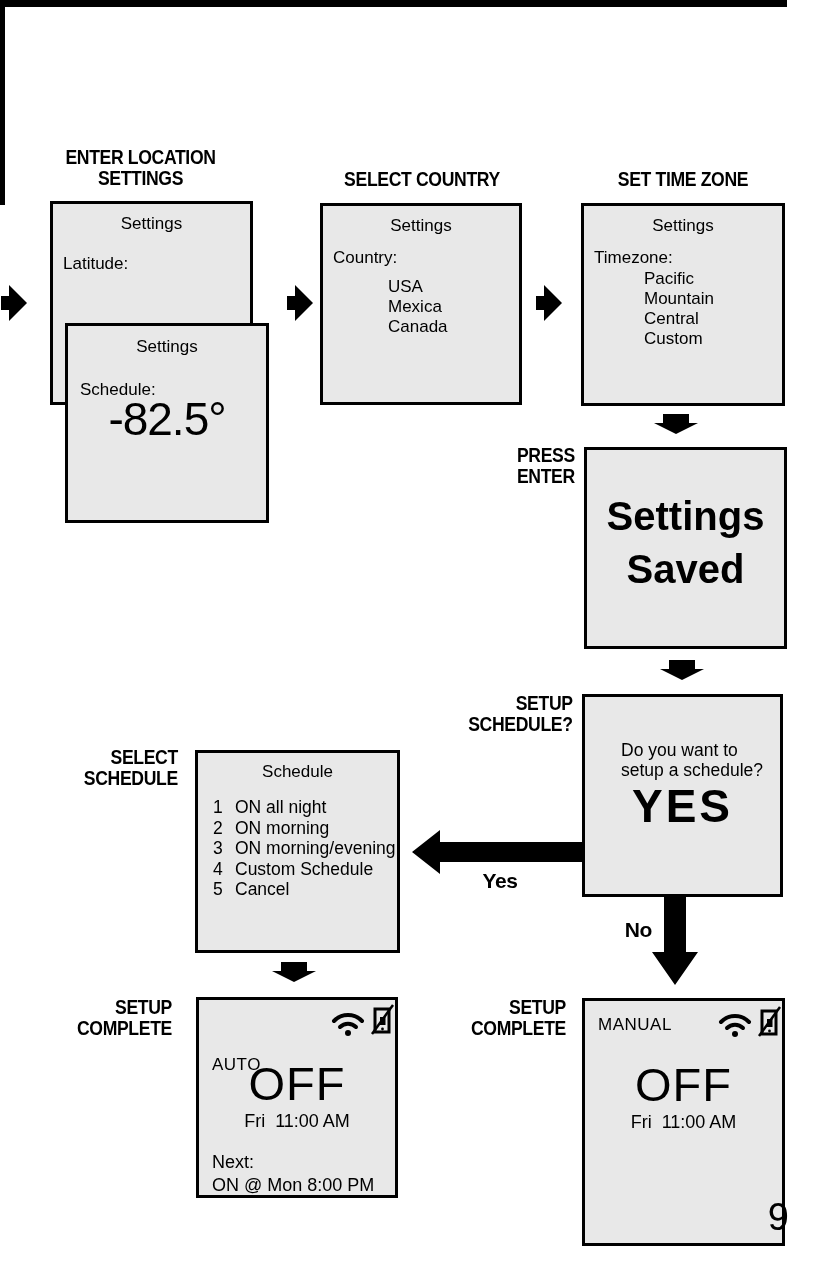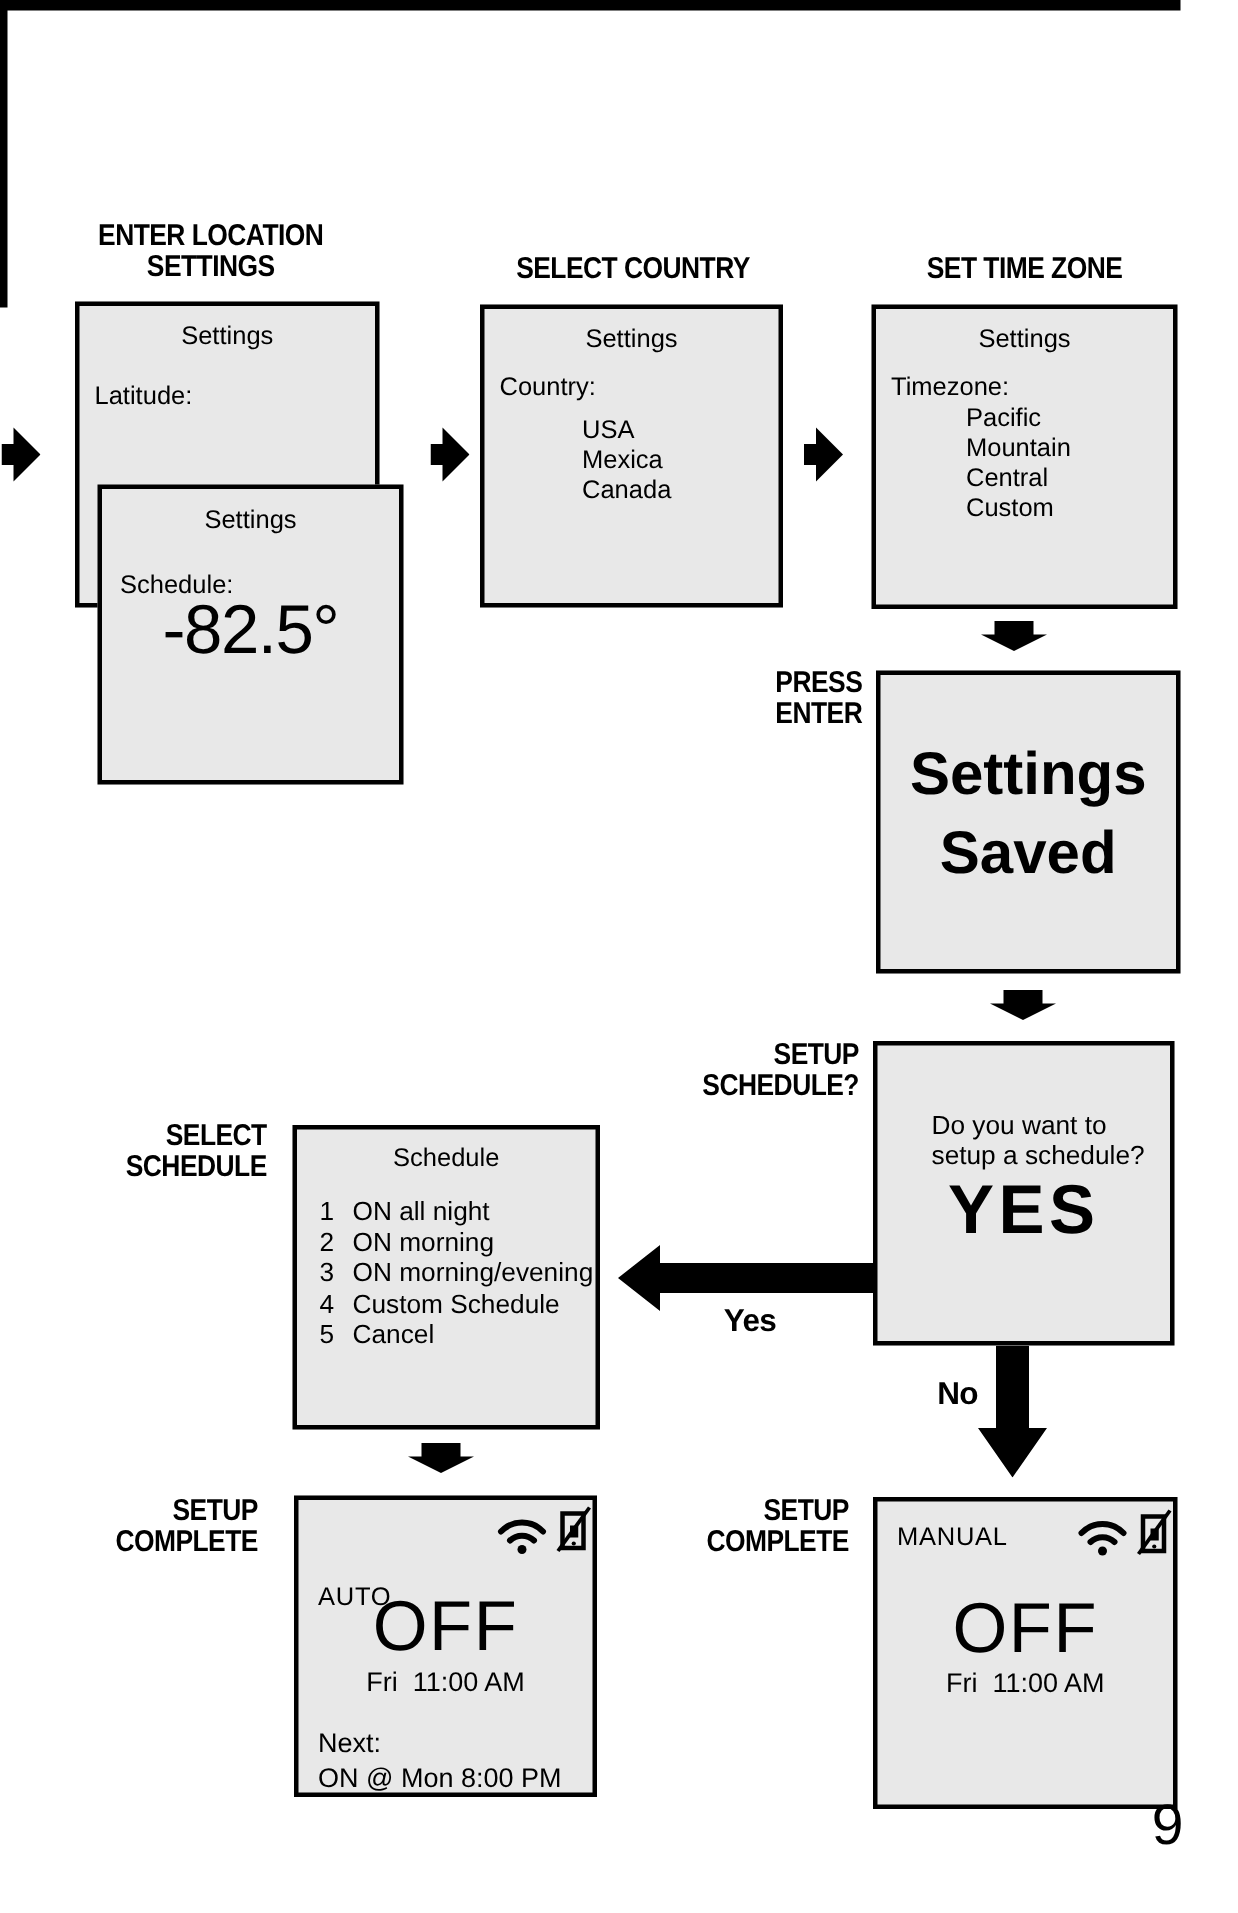--- a/index.html
+++ b/index.html
@@ -155,21 +155,21 @@
       <rect x="10" y="13" width="5.5" height="8" fill="#000"></rect>
       <circle cx="12.5" cy="25" r="1.4" fill="#000"></circle>
       <line x1="2" y1="30" x2="23" y2="1" stroke="#000" stroke-width="2.5"></line>
     </svg>
     <div class="status" style="top:60px;">OFF</div>
     <div class="datetime" style="top:111px;">Fri  11:00 AM</div>
     <div class="small-line" style="left:13px; top:152px;">Next:</div>
     <div class="small-line" style="left:13px; top:175px;">ON @ Mon 8:00 PM</div>
   </div>
 
-  <div class="screen" style="left:582px; top:998px; width:203px; height:208px;">
+  <div class="screen" style="left:582px; top:998px; width:203px; height:248px;">
     <div class="mode" style="left:13px; top:14px;">MANUAL</div>
     <svg class="abs" style="left:133px; top:10px;" width="34" height="27" viewBox="0 0 34 27">
       <path d="M3 11 A 19.5 19.5 0 0 1 31 11" stroke="#000" stroke-width="4" fill="none" stroke-linecap="round"></path>
       <path d="M9 17 A 11.5 11.5 0 0 1 25 17" stroke="#000" stroke-width="4" fill="none" stroke-linecap="round"></path>
       <circle cx="17" cy="23" r="3" fill="#000"></circle>
     </svg>
     <svg class="abs" style="left:172px; top:5px;" width="25" height="31" viewBox="0 0 25 31">
       <rect x="5" y="5" width="14" height="23" fill="none" stroke="#000" stroke-width="3"></rect>
       <rect x="10" y="13" width="5.5" height="8" fill="#000"></rect>
       <circle cx="12.5" cy="25" r="1.4" fill="#000"></circle>

